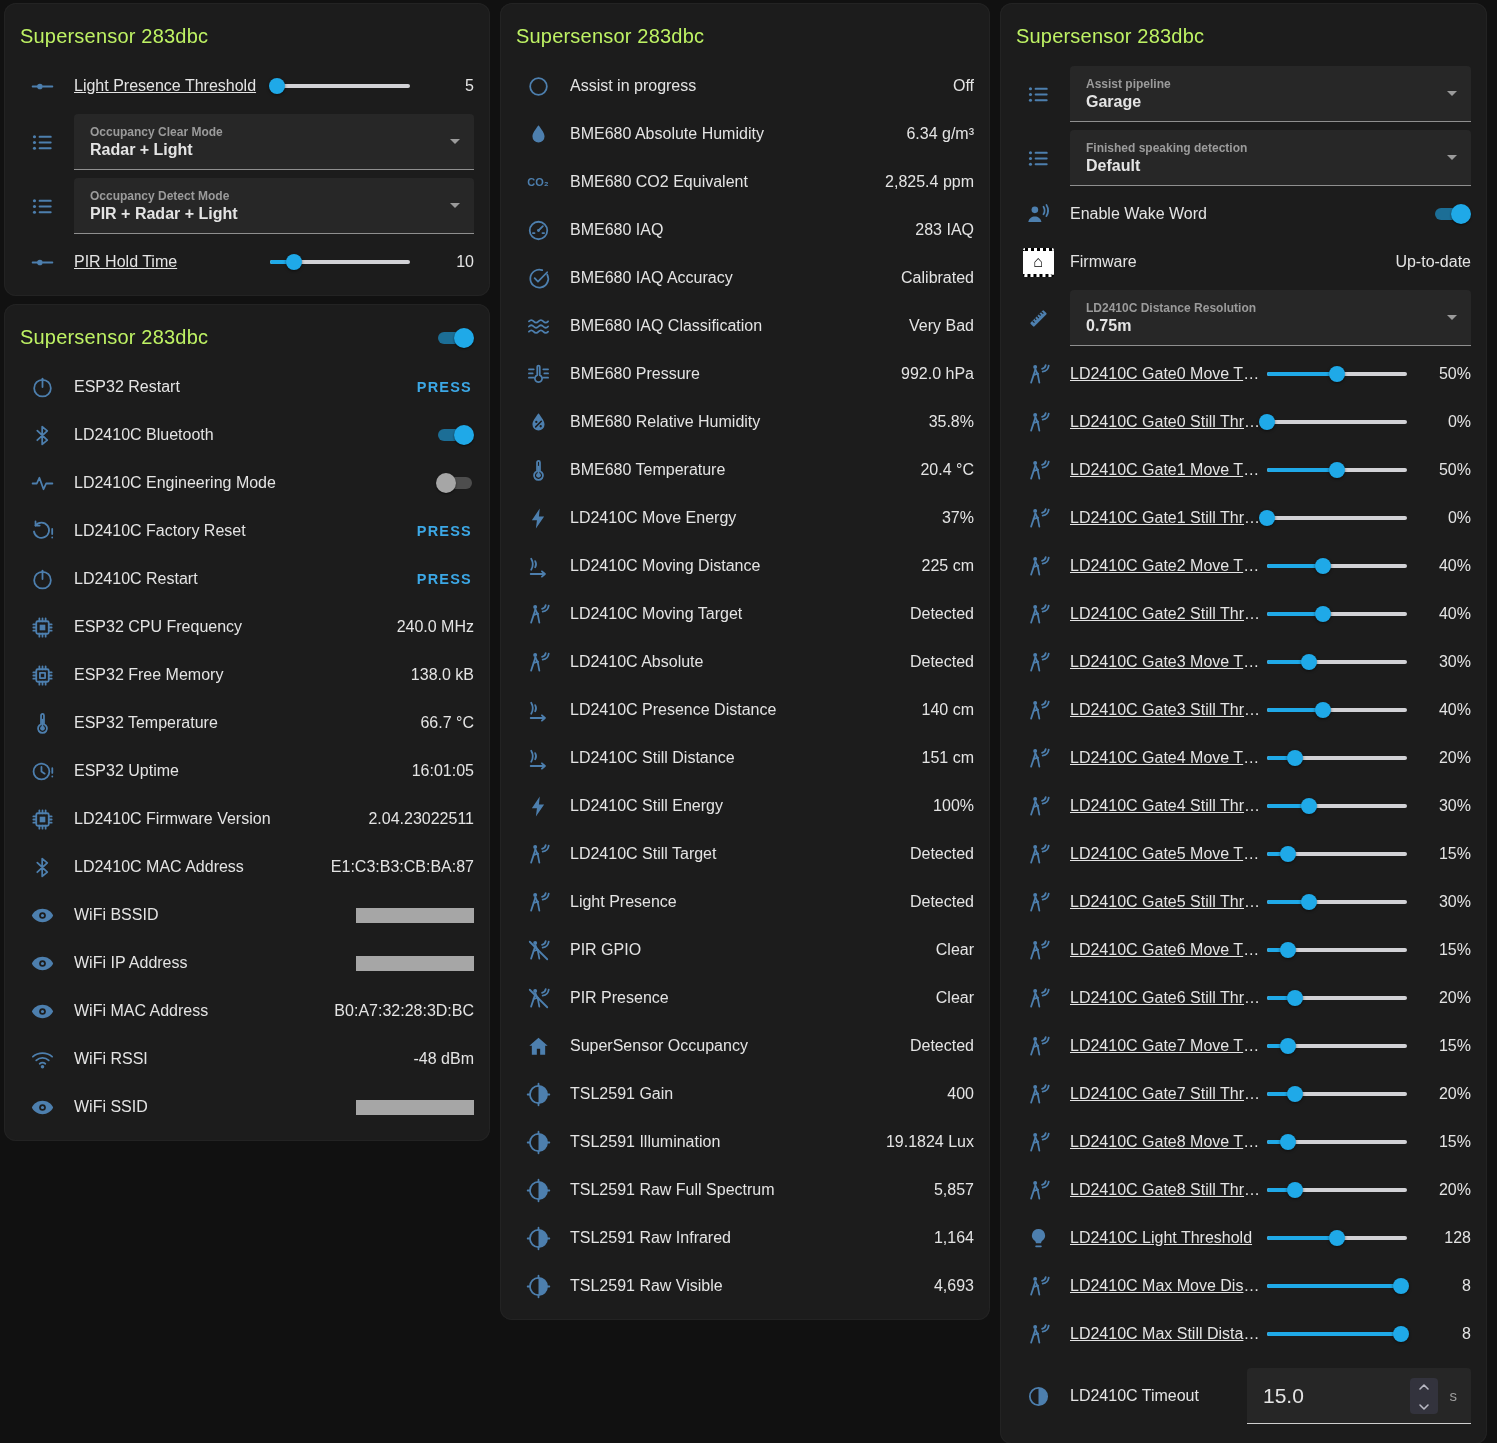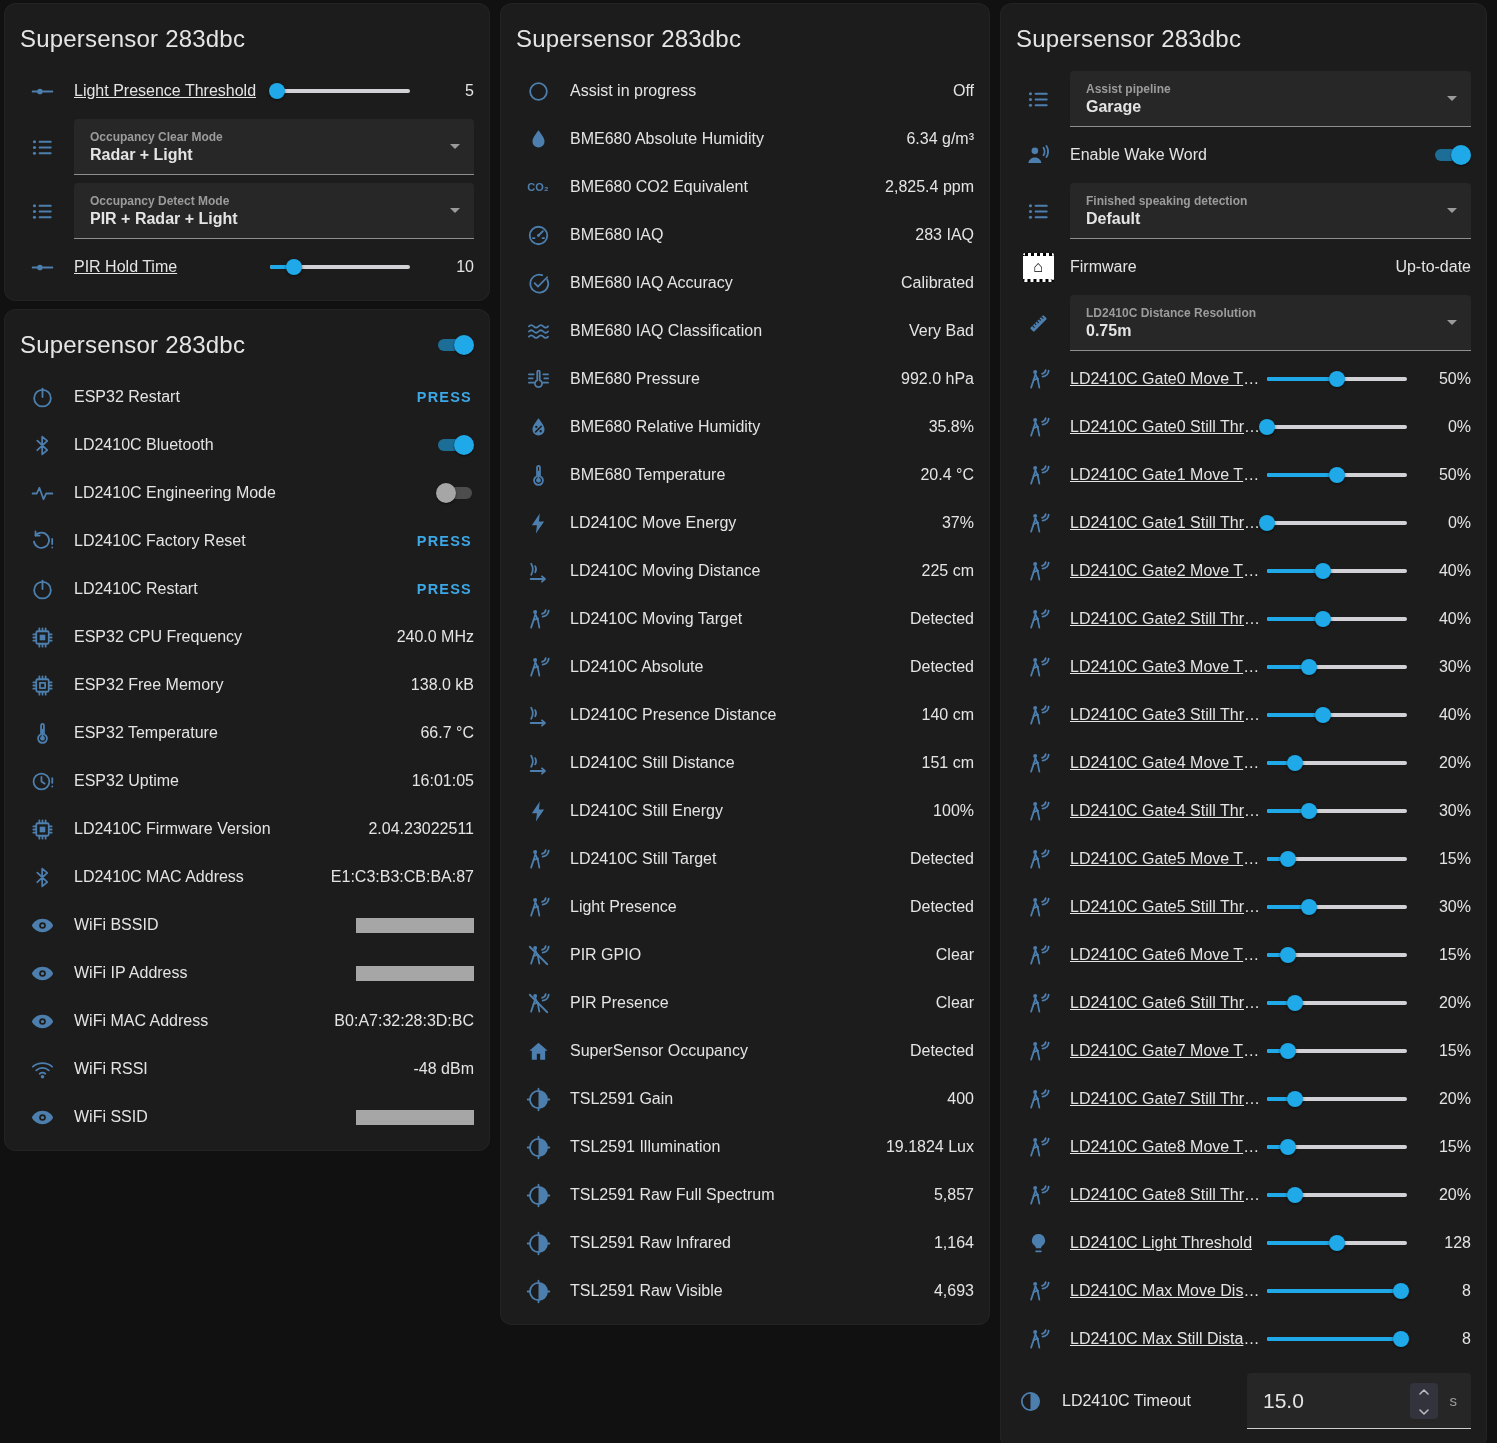--- a/index.html
+++ b/index.html
@@ -3,21 +3,21 @@
 <meta charset="utf-8">
 <style>
   * { margin:0; padding:0; box-sizing:border-box; }
   html,body { background:#111111; font-family:"Liberation Sans", sans-serif; }
   body { width:1497px; height:1443px; overflow:hidden; color:#e4e4e4; }
   .page { display:grid; grid-template-columns:486px 490px 487px; gap:10px; padding:3px 4px; }
   .col { display:flex; flex-direction:column; gap:8px; }
   .card { background:#1c1c1c; border-radius:12px; padding-bottom:10px; box-shadow:0 0 0 1px #232323 inset; }
   .card-title { display:flex; align-items:center; justify-content:space-between;
                 padding:22px 16px 14px 16px; }
-  .card-title .title-text { font-size:24px; color:#e5e5e5; letter-spacing:.2px; }
+  .card-title .title-text { font-size:20px; color:#bef264; letter-spacing:.2px; }
   .row { display:flex; align-items:center; height:48px; padding:0 16px; gap:6px; }
   .icon-cell { flex:0 0 44px; display:flex; align-items:center; justify-content:center; color:#4d7fae; }
   .icon-cell svg { width:25px; height:25px; }
   .row-label { flex:1 1 auto; font-size:16px; color:#e4e4e4; white-space:nowrap; overflow:hidden;
                text-overflow:ellipsis; padding-left:4px; }
   .row-value { flex:0 0 auto; font-size:16px; color:#e4e4e4; text-align:right; white-space:nowrap; }
   .press-btn { background:none; border:none; color:#3ca8e6; font-family:inherit; font-size:14.5px;
                font-weight:bold; letter-spacing:1.2px; cursor:pointer; padding:6px 2px; }
   .redacted-bar { display:inline-block; width:118px; height:15px; background:#a6a6a6; }
   
@@ -41,21 +41,21 @@
   .select-row { height:64px; }
   .select-box { flex:1 1 auto; display:flex; align-items:center; height:56px; background:#272727;
                 border-radius:4px 4px 0 0; border-bottom:1px solid #8f8f8f; padding:0 14px 0 16px;
                 cursor:pointer; margin-left:4px;font-weight:bold; }
   .select-texts { flex:1; display:flex; flex-direction:column; justify-content:center; gap:2px; }
   .select-caption { font-size:12px; color:#9b9b9b; }
   .select-value { font-size:16px; color:#e4e4e4; }
   .select-arrow { width:0; height:0; border-left:5px solid transparent; border-right:5px solid transparent;
                   border-top:5px solid #9b9b9b; }
   
-  .number-row { height:76px;padding-left:8px; }
+  .number-row { height:76px; }
   .number-box { flex:0 0 224px; display:flex; align-items:center; height:56px; background:#262626;
                 border-radius:4px 4px 0 0; border-bottom:1px solid #cfcfcf; padding:0 14px 0 16px; margin-left:auto; }
   .number-box input { flex:1; background:transparent; border:none; outline:none; color:#e4e4e4;
                       font-size:21px; font-family:inherit; width:90px; }
   .stepper { flex:0 0 28px; height:36px; background:#33333d; border-radius:4px; display:flex;
              flex-direction:column; align-items:center; justify-content:center; gap:2px; cursor:pointer; }
   .stepper svg { width:12px; height:8px; color:#b9b9c4; }
   .number-unit { flex:0 0 auto; color:#9b9b9b; font-size:15px; margin-left:12px; }
   
   .co2-glyph { font-size:11px; font-weight:bold; color:#4d7fae; letter-spacing:0; }
@@ -645,53 +645,53 @@
             </svg>
           </span>
           <div class="select-box">
             <div class="select-texts">
               <span class="select-caption">Assist pipeline</span>
               <span class="select-value">Garage</span>
             </div>
             <span class="select-arrow"></span>
           </div>
         </div>
-        <div class="row">
-          <span class="icon-cell">
-            <svg viewBox="0 0 24 24">
-              <circle cx="8.5" cy="7.5" r="3.2" fill="currentColor"></circle>
-              <path fill="currentColor" d="M2.2 19.2c.6-3.4 3.3-5.2 6.3-5.2s5.7 1.8 6.3 5.2z"></path>
-              <path fill="none" stroke="currentColor" stroke-width="1.7" stroke-linecap="round" stroke-linejoin="round" d="M16.8 4.6a6.8 6.8 0 0 1 0 7.2"></path>
-              <path fill="none" stroke="currentColor" stroke-width="1.7" stroke-linecap="round" stroke-linejoin="round" d="M19.6 2.8a10.6 10.6 0 0 1 0 10.8"></path>
-            </svg>
-          </span>
-          <span class="row-label">Enable Wake Word</span>
-          <span class="toggle on">
-            <span class="track"></span>
-            <span class="thumb"></span>
-          </span>
-        </div>
         <div class="row select-row">
           <span class="icon-cell">
             <svg viewBox="0 0 24 24" fill="currentColor">
               <circle cx="4.3" cy="6.5" r="1.5"></circle>
               <circle cx="4.3" cy="12" r="1.5"></circle>
               <circle cx="4.3" cy="17.5" r="1.5"></circle>
               <rect x="8.3" y="5.6" width="12.5" height="1.9" rx=".9"></rect>
               <rect x="8.3" y="11.1" width="12.5" height="1.9" rx=".9"></rect>
               <rect x="8.3" y="16.6" width="12.5" height="1.9" rx=".9"></rect>
             </svg>
           </span>
           <div class="select-box">
             <div class="select-texts">
               <span class="select-caption">Finished speaking detection</span>
               <span class="select-value">Default</span>
             </div>
             <span class="select-arrow"></span>
           </div>
+        </div>
+        <div class="row">
+          <span class="icon-cell">
+            <svg viewBox="0 0 24 24">
+              <circle cx="8.5" cy="7.5" r="3.2" fill="currentColor"></circle>
+              <path fill="currentColor" d="M2.2 19.2c.6-3.4 3.3-5.2 6.3-5.2s5.7 1.8 6.3 5.2z"></path>
+              <path fill="none" stroke="currentColor" stroke-width="1.7" stroke-linecap="round" stroke-linejoin="round" d="M16.8 4.6a6.8 6.8 0 0 1 0 7.2"></path>
+              <path fill="none" stroke="currentColor" stroke-width="1.7" stroke-linecap="round" stroke-linejoin="round" d="M19.6 2.8a10.6 10.6 0 0 1 0 10.8"></path>
+            </svg>
+          </span>
+          <span class="row-label">Enable Wake Word</span>
+          <span class="toggle on">
+            <span class="track"></span>
+            <span class="thumb"></span>
+          </span>
         </div>
         <div class="row">
           <span class="icon-cell">
             <span class="fw-icon">
               <span>⌂</span>
             </span>
           </span>
           <span class="row-label">Firmware</span>
           <span class="row-value">Up-to-date</span>
         </div>

